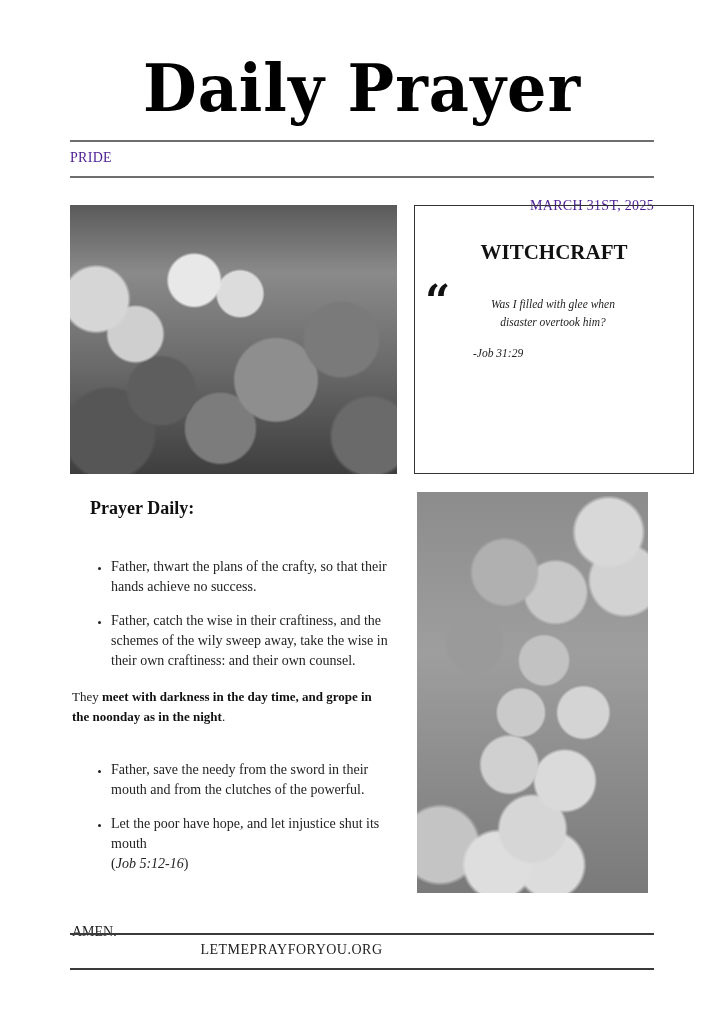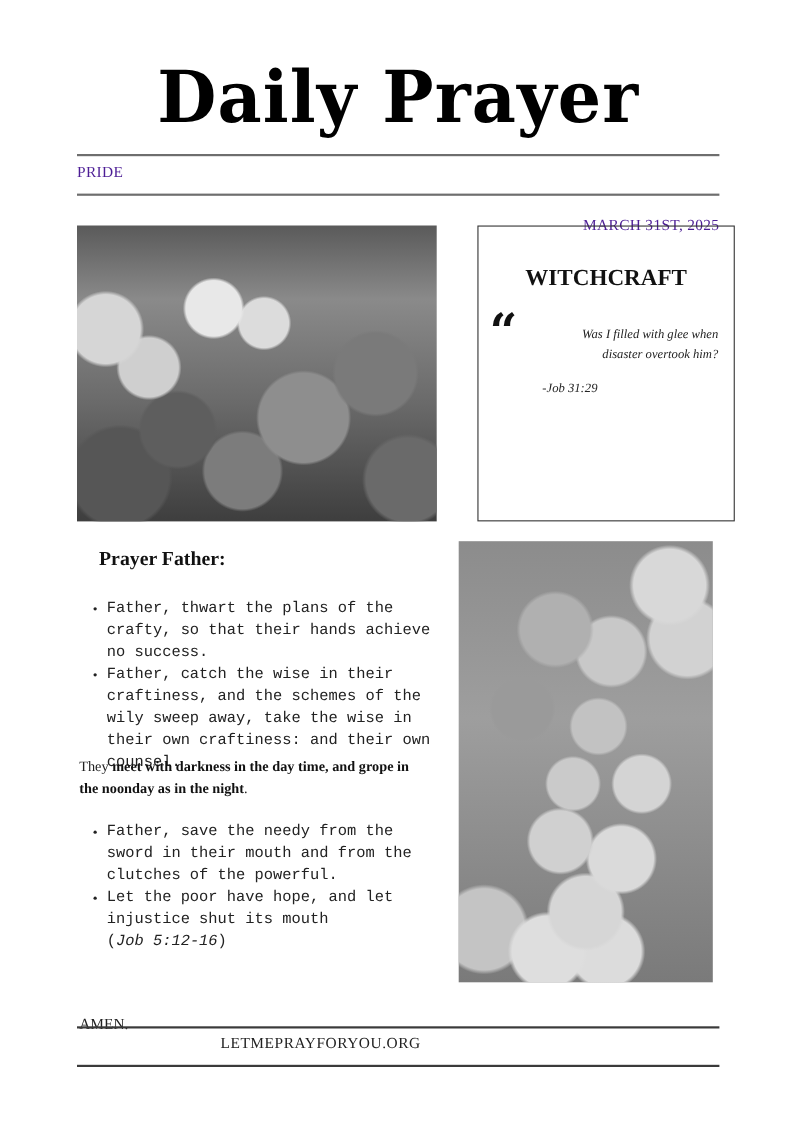--- a/index.html
+++ b/index.html
@@ -55,47 +55,48 @@
         radial-gradient(circle at 64% 72%, #dadada 0 9%, transparent 10%),
         radial-gradient(circle at 50% 84%, #d6d6d6 0 9%, transparent 10%),
         radial-gradient(circle at 35% 93%, #dedede 0 8%, transparent 9%),
         radial-gradient(circle at 58% 93%, #dcdcdc 0 8%, transparent 9%),
         radial-gradient(circle at 10% 88%, #c4c4c4 0 9%, transparent 10%),
         linear-gradient(180deg, #8c8c8c 0%, #9e9e9e 40%, #7a7a7a 100%);
     }
 
     
     .box {
-      left: 434px; top: 205px; width: 232px; height: 267px;
+      left: 414px; top: 205px; width: 232px; height: 267px;
       border: 1.5px solid #333;
+      padding-left: 46px;
     }
     .box-title {
       left: 0; width: 100%; top: 34px; text-align: center;
       font-weight: bold; font-size: 21px; color: #111;
     }
     .quote-mark {
       left: 10px; top: 74px; font-size: 44px; font-weight: bold; color: #111; line-height: 1;
       font-family: "DejaVu Serif", serif;
     }
     .quote-text {
-      left: 58px; width: 160px; top: 89px; text-align: right;
+      left: 58px; width: 160px; top: 89px; text-align: center;
       font-style: italic; font-size: 11.5px; line-height: 18px; color: #222;
     }
     .quote-ref {
       left: 58px; width: 160px; top: 141px; text-align: left;
       font-style: italic; font-size: 11.5px; color: #222;
     }
 
     
     .pp-heading { left: 90px; top: 498px; font-weight: bold; font-size: 18px; color: #111; }
     ul.points {
       position: absolute; left: 80px; width: 305px; margin: 0; padding: 0 0 0 17px;
       font-size: 14px; line-height: 20px; color: #222;
     }
-    ul.points li { margin: 0; padding-left: 0; font-family: Liberation Mono, monospace; }
+    ul.points li { margin: 14px; padding-left: 0; }
     ul.points li::marker { font-size: 11px; }
     .list1 { top: 543px; }
     .list2 { top: 746px; }
     .verse {
       left: 72px; top: 687px; width: 310px; font-size: 13px; line-height: 20px; color: #222;
     }
     .verse b { font-weight: bold; color: #111; }
     .ref i { font-style: italic; text-align: right; }
 
     .amen { left: 72px; top: 900px; font-size: 14px; color: #222; margin-top: 24px; }
@@ -117,21 +118,21 @@
 
 <div class="abs photo1" role="img" aria-label="Close-up of grapes (grayscale)"></div>
 
 <div class="abs box">
   <div class="abs box-title">WITCHCRAFT</div>
   <div class="abs quote-mark">“</div>
   <div class="abs quote-text">Was I filled with glee when disaster overtook him?</div>
   <div class="abs quote-ref">-Job 31:29</div>
 </div>
 
-<div class="abs pp-heading">Prayer Father:</div>
+<div class="abs pp-heading">Prayer Daily:</div>
 
 <ul class="points list1">
   <li>Father, thwart the plans of the crafty, so that their hands achieve no success.</li>
   <li>Father, catch the wise in their craftiness, and the schemes of the wily sweep away, take the wise in their own craftiness: and their own counsel.</li>
 </ul>
 
 <div class="abs verse">
   <span>They </span><b>meet with darkness in the day time, and grope in the noonday as in the night</b><span>.</span>
 </div>
 

